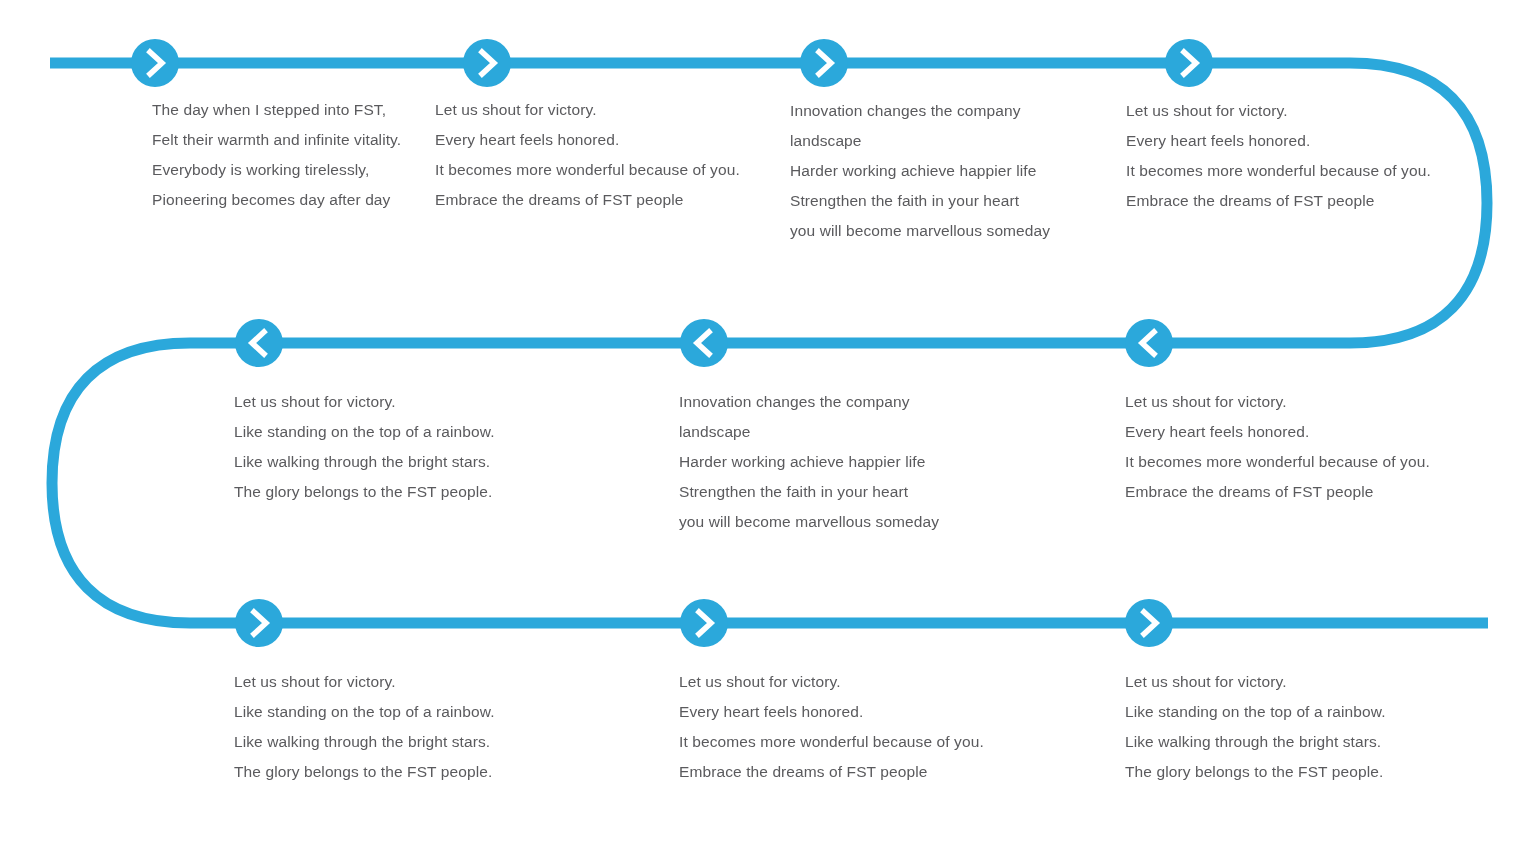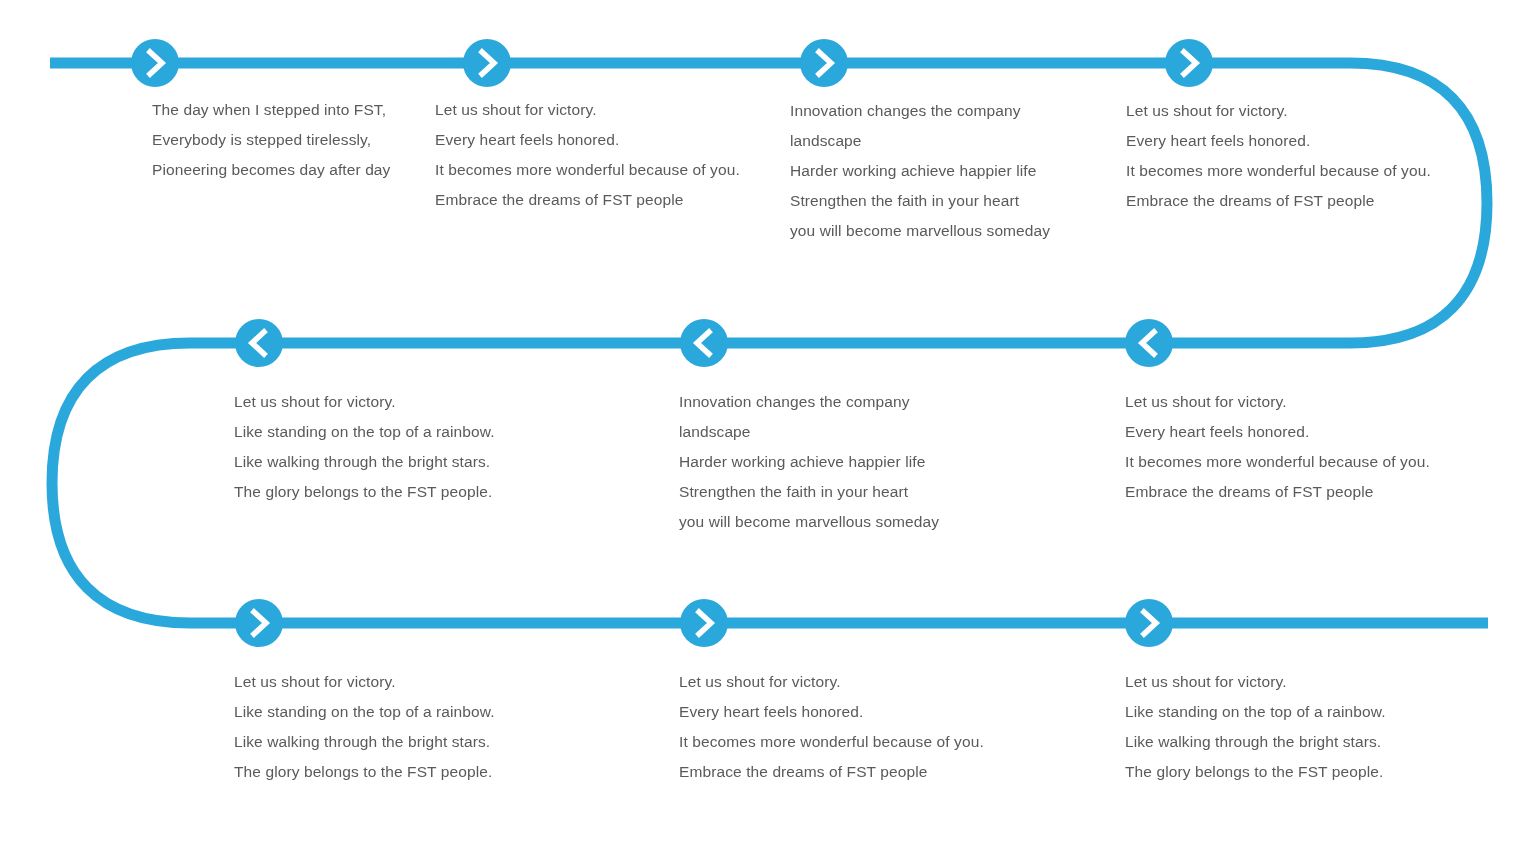--- a/index.html
+++ b/index.html
@@ -53,21 +53,22 @@
     <path id="track-path" fill="none" stroke="#2BA8DB" stroke-width="11" stroke-linecap="butt" stroke-linejoin="round" d="M 50 63 L 1350 63 C 1440 63 1487 110 1487 203 C 1487 296 1440 343 1350 343 L 190 343 C 100 343 52 390 52 483 C 52 576 100 623 190 623 L 1488 623"></path>
   </svg>
 
   <div id="nodes-layer">
       <svg class="marker" viewBox="0 0 48 48" style="left: 131px; top: 39px;">
         <circle cx="24" cy="24" r="24" fill="#2BA8DB"></circle>
         <path d="M 19 13 L 31 24 L 19 35" fill="none" stroke="#ffffff" stroke-width="5.5" stroke-linecap="square" stroke-linejoin="miter"></path>
       </svg>
       <div class="block" style="left: 120px; top: 95px; color: rgb(90, 90, 93); margin-left: 32px;">
         <span class="line">The day when I stepped into FST,</span>
-        <span class="line">Everybody is stepped tirelessly,</span>
+        <span class="line">Felt their warmth and infinite vitality.</span>
+        <span class="line">Everybody is working tirelessly,</span>
         <span class="line">Pioneering becomes day after day</span>
       </div>
       <svg class="marker" viewBox="0 0 48 48" style="left: 463px; top: 39px;">
         <circle cx="24" cy="24" r="24" fill="#2BA8DB"></circle>
         <path d="M 19 13 L 31 24 L 19 35" fill="none" stroke="#ffffff" stroke-width="5.5" stroke-linecap="square" stroke-linejoin="miter"></path>
       </svg>
       <div class="block" style="left: 435px; top: 95px; color: rgb(90, 90, 93);">
         <span class="line">Let us shout for victory.</span>
         <span class="line">Every heart feels honored.</span>
         <span class="line">It becomes more wonderful because of you.</span>

